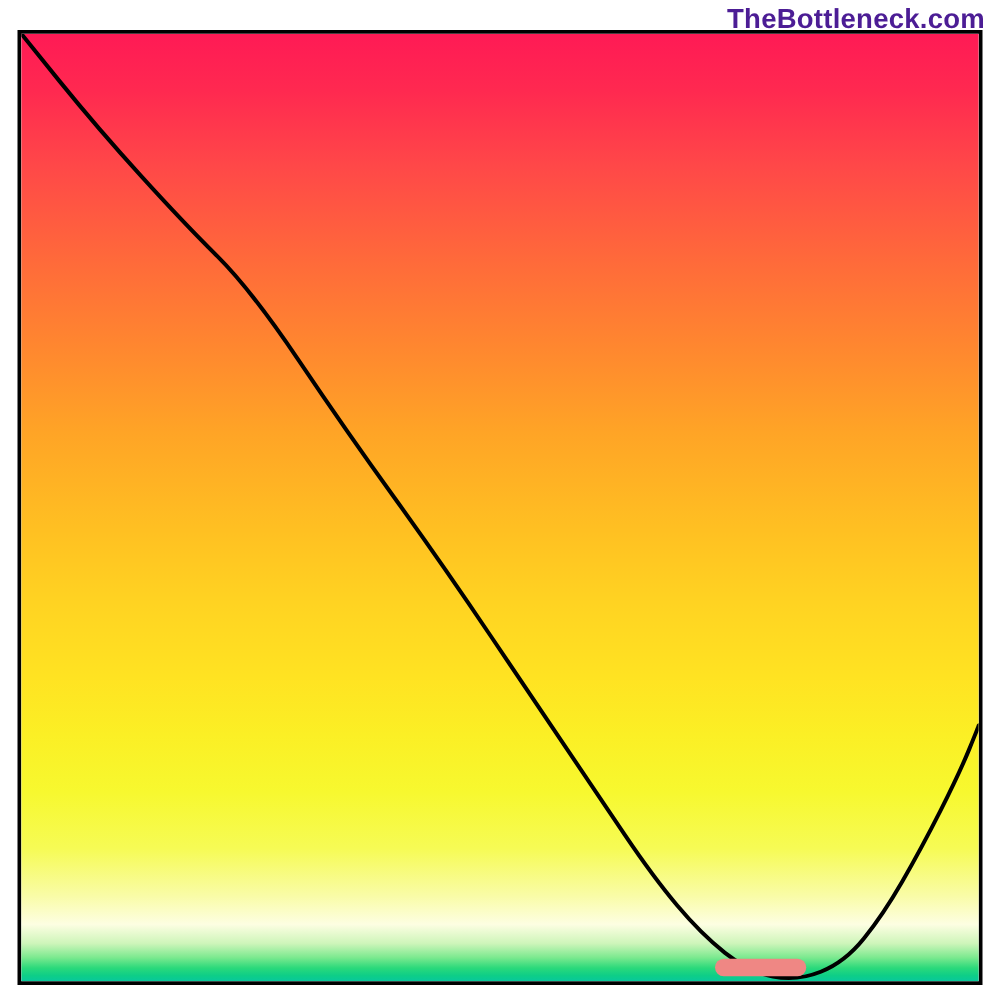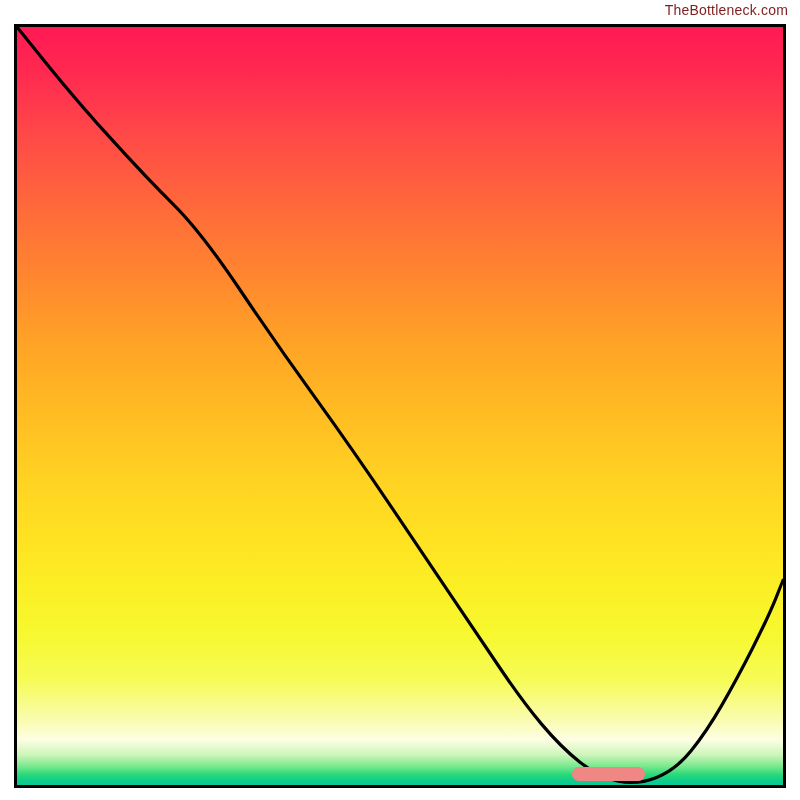--- a/index.html
+++ b/index.html
@@ -13,23 +13,23 @@
   }
   .wrap {
     position: relative;
     width: 800px;
     height: 800px;
   }
   .attribution {
     position: absolute;
     top: 2px;
     right: 12px;
-    font-size: 14px;
-    color: #7f1d1d;
-    font-weight: 400;
+    font-size: 22px;
+    color: #4c1d95;
+    font-weight: 700;
     letter-spacing: 0.2px;
     z-index: 30;
   }
   .plot {
     position: absolute;
     left: 14px;
     top: 24px;
     width: 772px;
     height: 764px;
     border: 3px solid #000;

